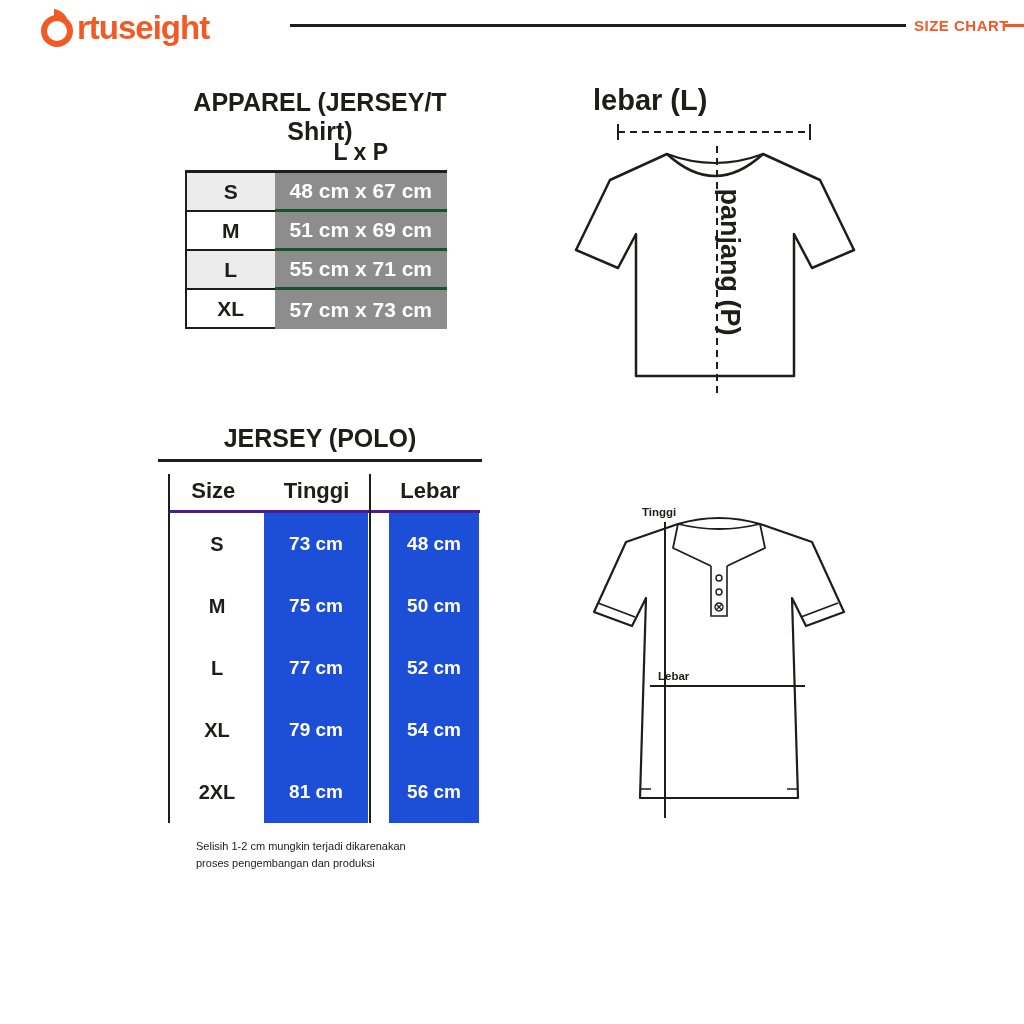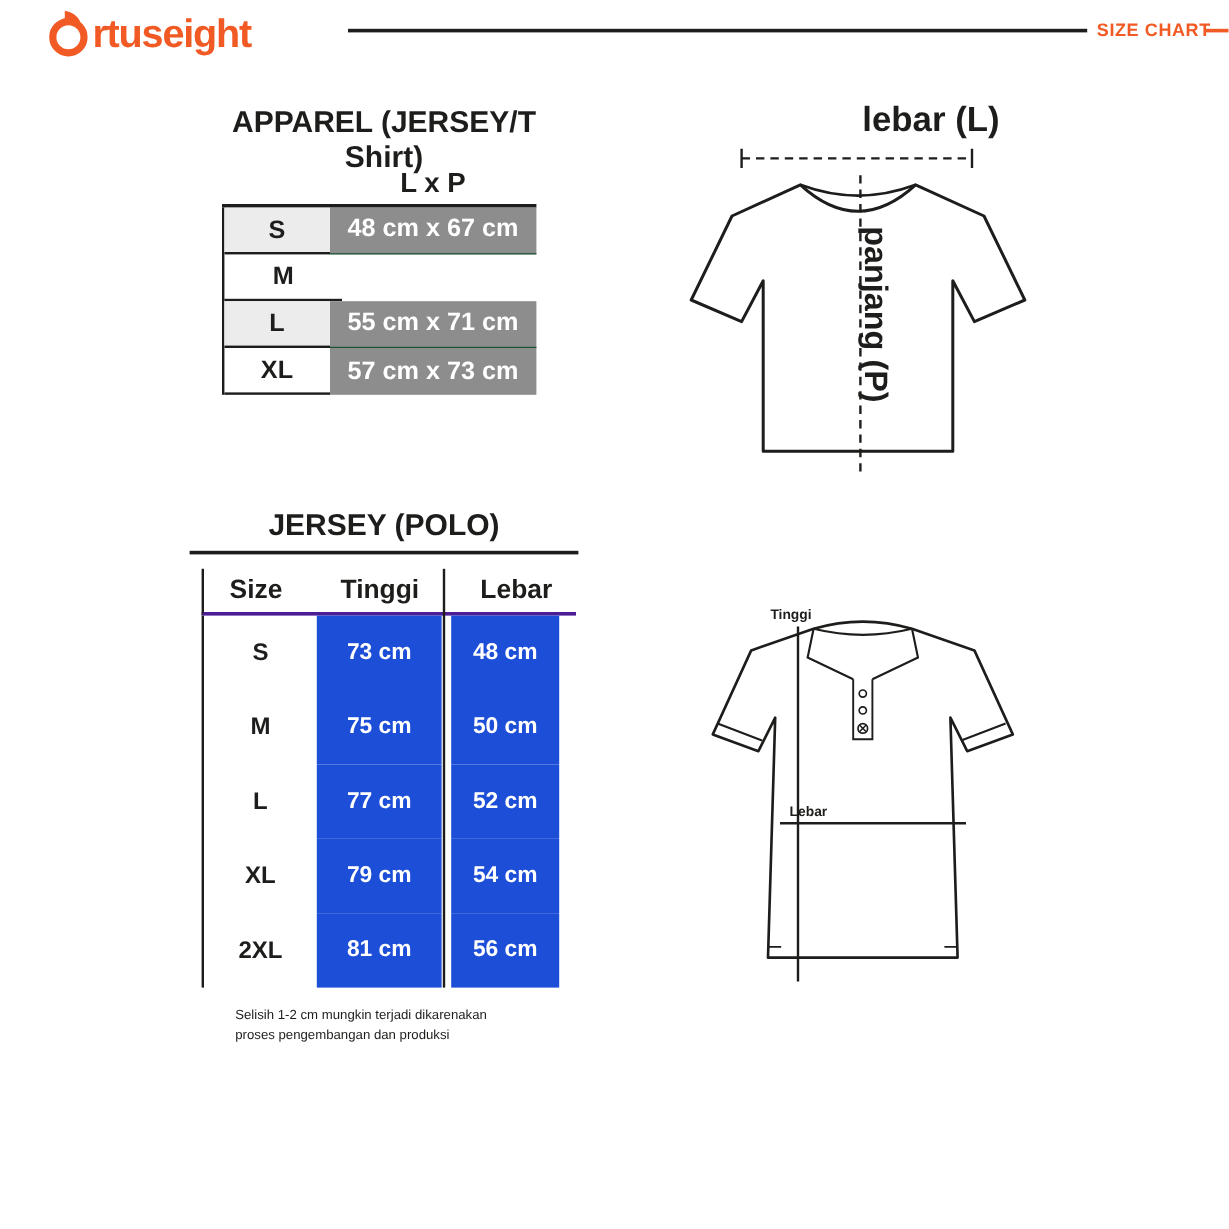--- a/index.html
+++ b/index.html
@@ -20,46 +20,46 @@
   .jersey-table { position:absolute; left:185px; top:134px; width:262px; box-sizing:border-box; }
   .jt-header { display:flex; height:36px; border-bottom:3px solid #1d1d1b; box-sizing:content-box; }
   .jt-h-spacer { width:100px; }
   .jt-h-label { width:193px; text-align:center; font-weight:bold; font-size:23px; line-height:36px; }
   .jt-body { border-left:2px solid #1d1d1b; }
   .jt-row { display:flex; height:39px; }
   .jt-size { width:98px; box-sizing:border-box; text-align:center; font-weight:bold; font-size:21px;
              line-height:37px; border-bottom:2px solid #1d1d1b; }
   .jt-row:nth-child(odd) .jt-size { background:#ececec; }
   .jt-val { width:193px; box-sizing:border-box; background:#8d8d8d; color:#ffffff; text-align:center;
-            font-weight:bold; font-size:21px; line-height:36px; border-bottom:1px solid #14532d; }
+            font-weight:bold; font-size:21px; line-height:36px; border-bottom:3px solid #14532d; }
   .jt-row:last-child .jt-val { border-bottom:none; line-height:39px; }
 
   
   .polo-title { position:absolute; left:158px; top:424px; width:324px; text-align:center;
                 font-size:25px; font-weight:bold; }
   .polo-underline { position:absolute; left:158px; top:459px; width:324px; height:3px; background:#1d1d1b; }
   .polo-table { position:absolute; left:168px; top:474px; width:312px; }
   .pt-header { display:flex; height:36px; border-bottom:3px solid #4c1d95; border-left:2px solid #1d1d1b;gap:12px; }
   .pt-h { text-align:center; font-weight:bold; font-size:22px; line-height:34px; }
   .pt-h.size { width:94px; }
   .pt-h.tinggi { width:104px; }
   .pt-h.lebar { width:108px; margin-left:4px; }
   .pt-body { position:relative; border-left:2px solid #1d1d1b; }
   .pt-row { display:flex; height:62px; }
   .pt-size { width:94px; text-align:center; font-weight:bold; font-size:20px; line-height:62px; }
   .pt-cell { width:104px; background:#1d4ed8; color:#ffffff; font-weight:bold; font-size:19px;
              text-align:center; line-height:62px; }
-  .pt-cell.lebar { margin-left:8px; width:90px; }
+  .pt-cell.lebar { margin-left:21px; width:90px; }
   .pt-divider { position:absolute; left:199px; top:-39px; width:2px; height:349px; background:#1d1d1b; }
 
   
   .footnote { position:absolute; left:196px; top:838px; font-size:11px; line-height:1.5; }
 
   
-  .lebar-label { position:absolute; left:593px; top:84px; width:240px; text-align:right;
+  .lebar-label { position:absolute; left:593px; top:84px; width:240px; text-align:left;
                  font-size:29px; font-weight:600; }
   .tee-svg  { position:absolute; left:568px; top:116px; }
   .panjang-label { position:absolute; left:612px; top:245px; width:236px; height:34px; line-height:34px;
                    text-align:center; font-size:27px; font-weight:600; transform:rotate(90deg); }
   .polo-svg { position:absolute; left:572px; top:498px; }
   svg text { font-family:"Liberation Sans", sans-serif; fill:#1d1d1b; }
 </style>
 </head>
 <body>
 
@@ -82,20 +82,21 @@
       <div class="jt-h-spacer"></div>
       <div class="jt-h-label">L x P</div>
     </div>
     <div class="jt-body">
       <div class="jt-row">
         <div class="jt-size">S</div>
         <div class="jt-val">48 cm x 67 cm</div>
       </div>
       <div class="jt-row">
         <div class="jt-size">M</div>
+        <div class="jt-val">51 cm x 69 cm</div>
       </div>
       <div class="jt-row">
         <div class="jt-size">L</div>
         <div class="jt-val">55 cm x 71 cm</div>
       </div>
       <div class="jt-row">
         <div class="jt-size">XL</div>
         <div class="jt-val">57 cm x 73 cm</div>
       </div>
     </div>

